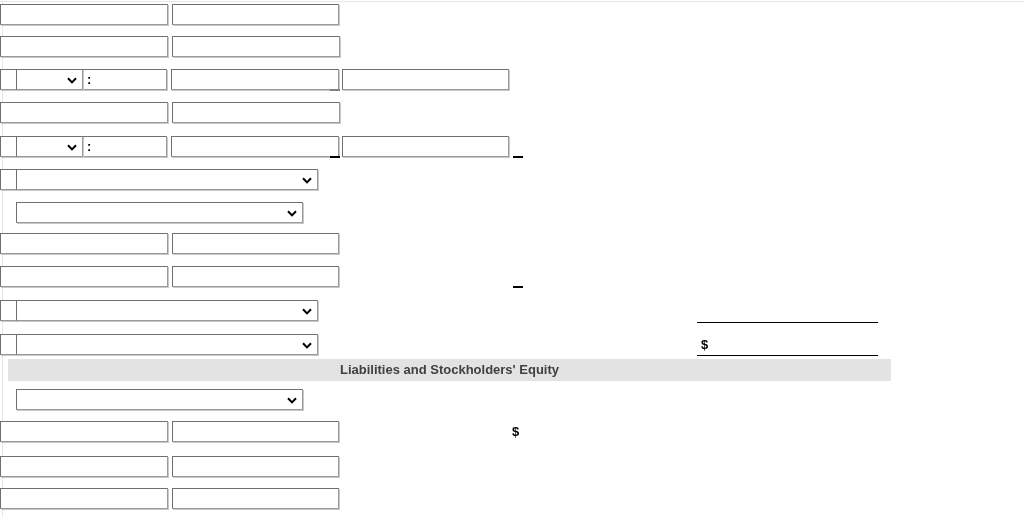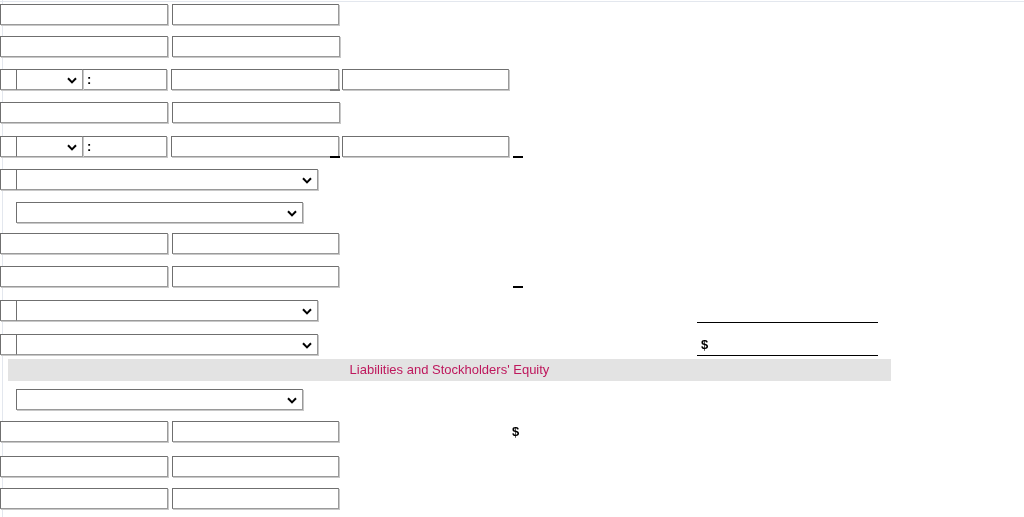--- a/index.html
+++ b/index.html
@@ -141,23 +141,23 @@
     background: transparent;
   }
 
   
   .section-band {
     position: absolute;
     background: #e3e3e3;
     height: 22px;
     line-height: 22px;
     text-align: center;
-    font-weight: normal;
+    font-weight: bold;
     font-size: 13px;
-    color: #be185d;
+    color: #404040;
     font-family: "Liberation Sans", sans-serif;
   }
 </style>
 </head>
 <body>
 
 <div id="page">
 
   <div class="edge-top"></div>
   <div class="edge-left"></div>

